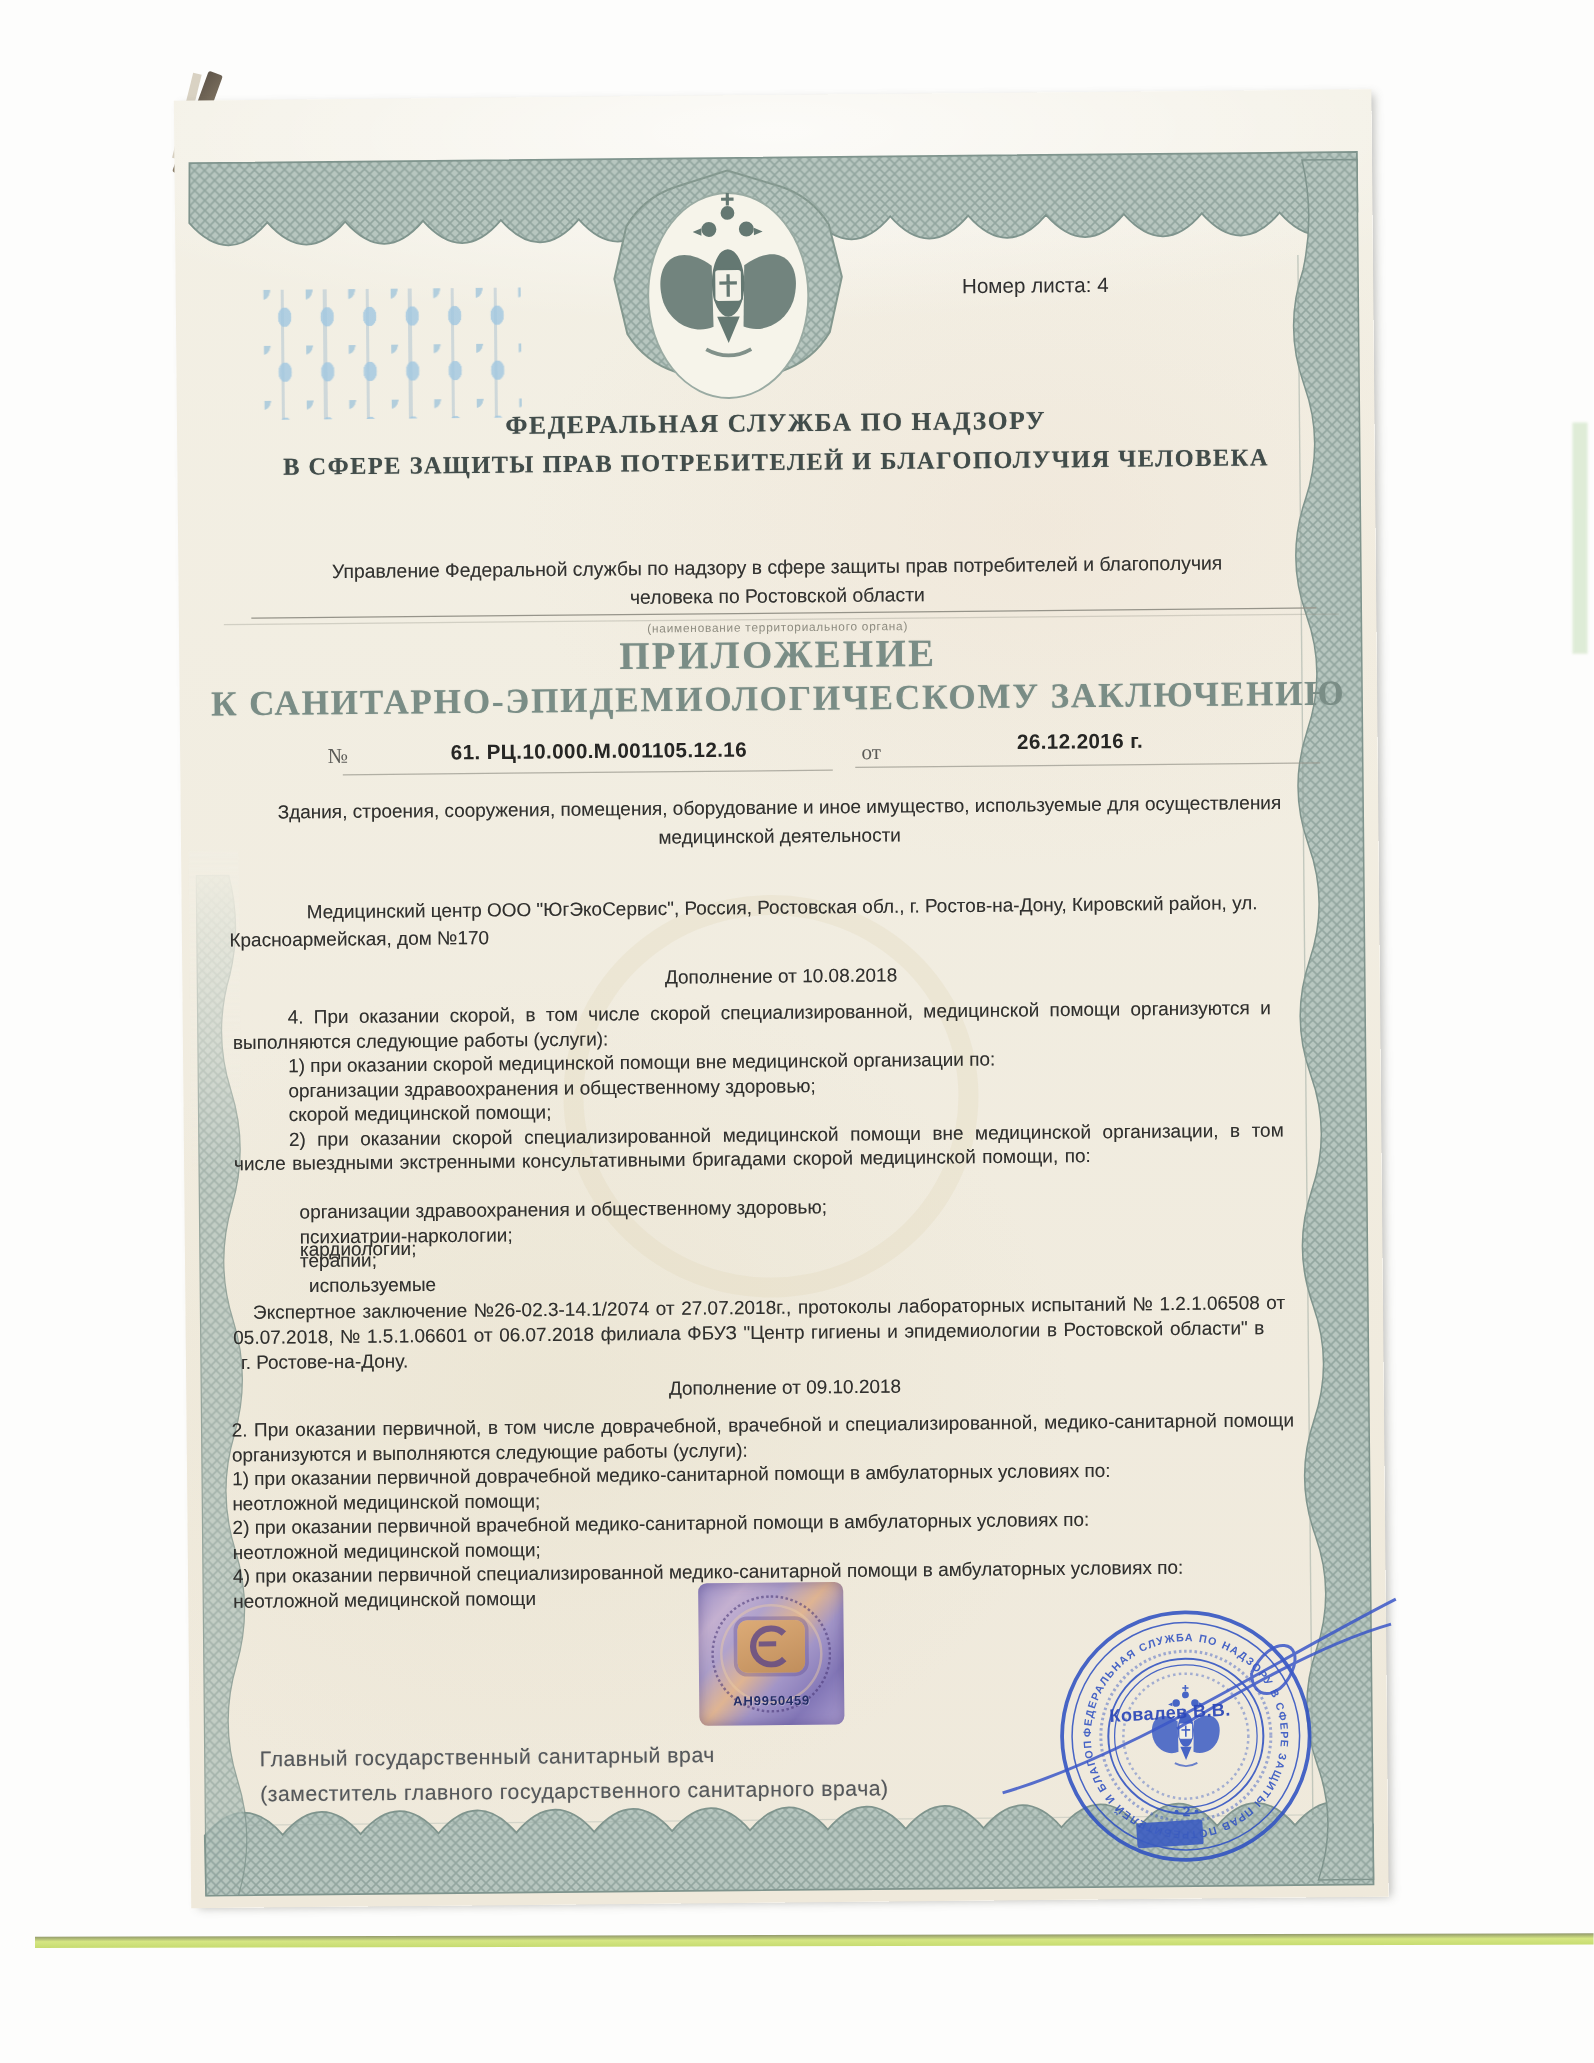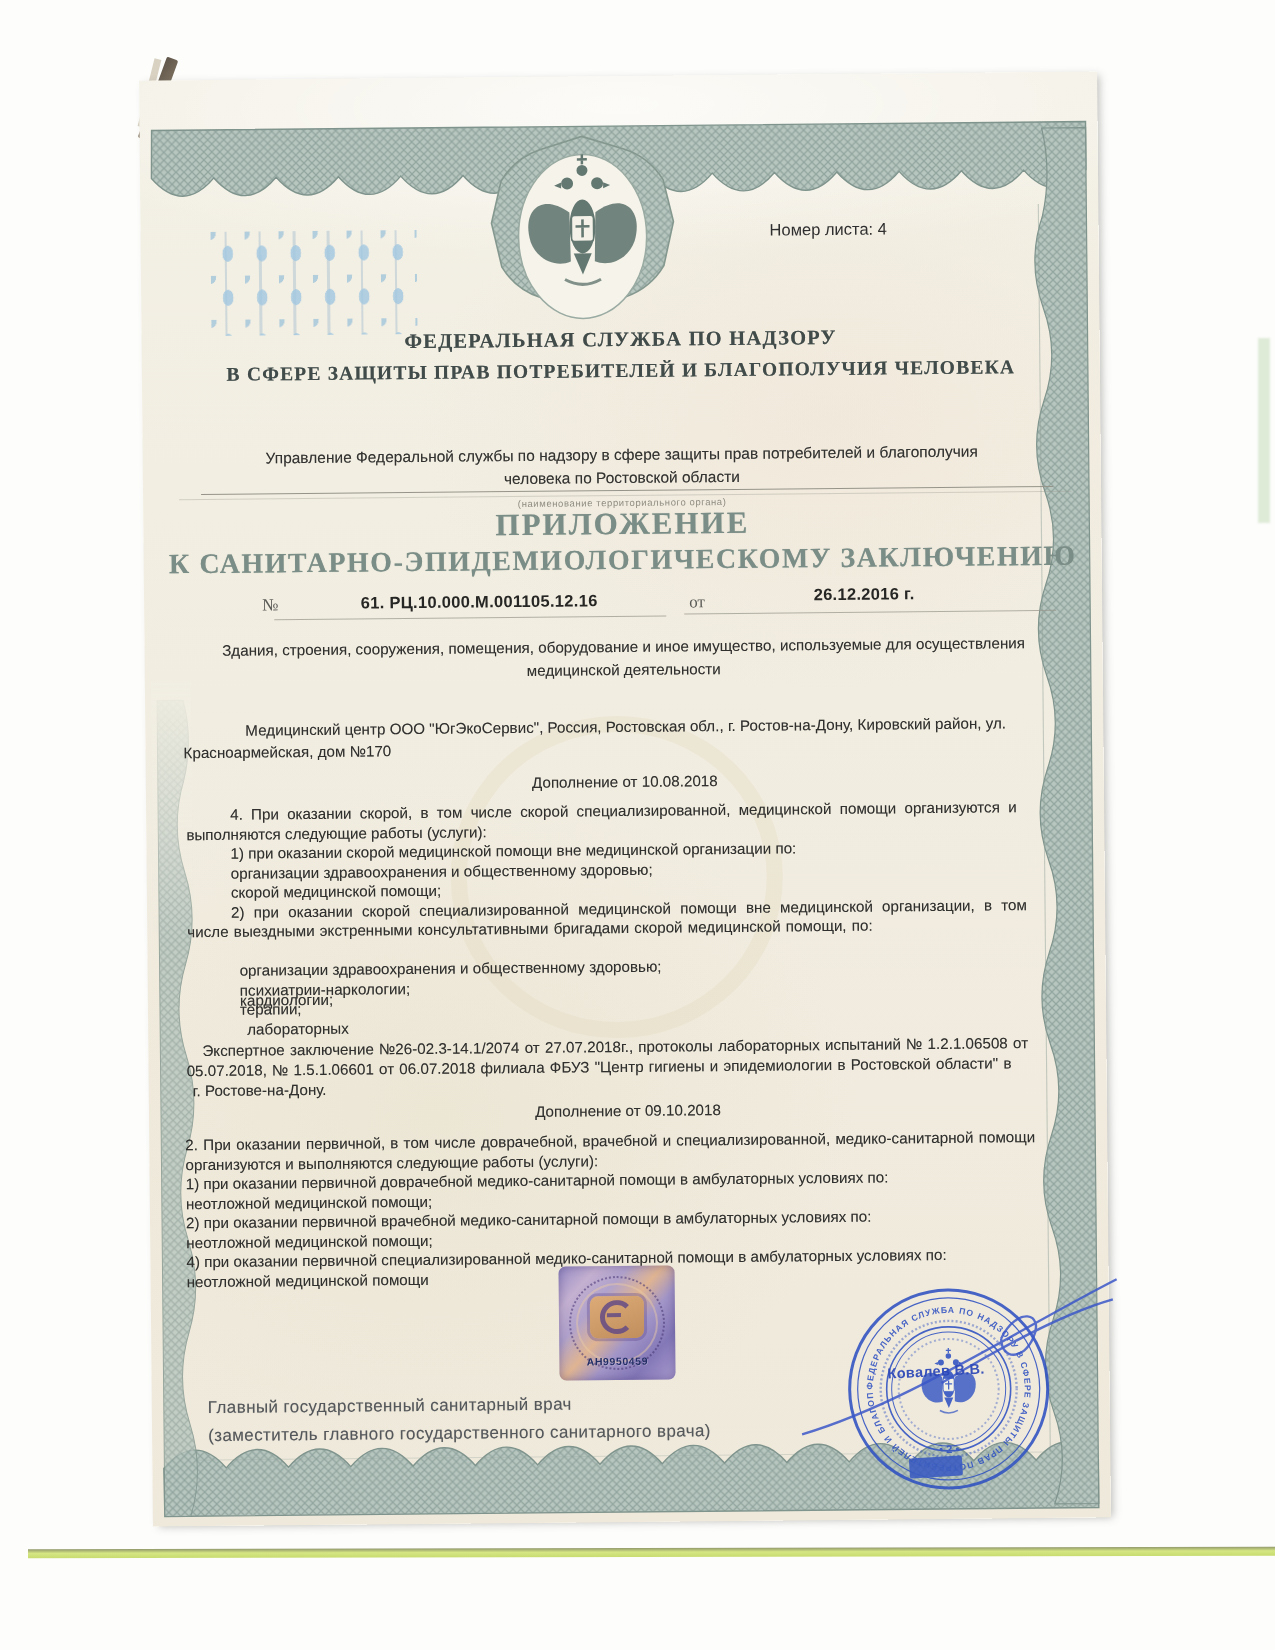--- a/index.html
+++ b/index.html
@@ -168,21 +168,21 @@
     <div class="abs sans bl" style="left:40px;top:746px;">выполняются следующие работы (услуги):</div>
     <div class="abs sans bl" style="left:84px;top:765px;">1) при оказании скорой медицинской помощи вне медицинской организации по:</div>
     <div class="abs sans bl" style="left:84px;top:785px;">организации здравоохранения и общественному здоровью;</div>
     <div class="abs sans bl" style="left:84px;top:804px;">скорой медицинской помощи;</div>
     <div class="abs sans bl" style="left:84px;top:824px;word-spacing:5px;">2) при оказании скорой специализированной медицинской помощи вне медицинской организации, в том</div>
     <div class="abs sans bl" style="left:40px;top:843px;word-spacing:1px;">числе выездными экстренными консультативными бригадами скорой медицинской помощи, по:</div>
     <div class="abs sans bl" style="left:92px;top:912px;">кардиологии;</div>
     <div class="abs sans bl" style="left:92px;top:882px;">организации здравоохранения и общественному здоровью;</div>
     <div class="abs sans bl" style="left:92px;top:902px;">психиатрии-наркологии;</div>
     <div class="abs sans bl" style="left:92px;top:921px;">терапии;</div>
-    <div class="abs sans bl" style="left:99px;top:941px;">лабораторных</div>
+    <div class="abs sans bl" style="left:99px;top:941px;">используемые</div>
 
     <div class="abs sans bl" style="left:54px;top:962px;word-spacing:1px;">Экспертное заключение №26-02.3-14.1/2074  от 27.07.2018г., протоколы лабораторных испытаний № 1.2.1.06508 от</div>
     <div class="abs sans bl" style="left:38px;top:982px;word-spacing:1px;">05.07.2018, № 1.5.1.06601 от 06.07.2018 филиала ФБУЗ "Центр гигиены и эпидемиологии в Ростовской области" в</div>
     <div class="abs sans bl" style="left:44px;top:1002px;">г. Ростове-на-Дону.</div>
 
     <div class="abs ctr sans blc" style="top:1026px;">Дополнение от 09.10.2018</div>
     <div class="abs sans bl" style="left:36px;top:1056px;word-spacing:1px;">2. При оказании первичной, в том числе доврачебной, врачебной и специализированной, медико-санитарной помощи</div>
     <div class="abs sans bl" style="left:36px;top:1076px;">организуются и выполняются следующие работы (услуги):</div>
     <div class="abs sans bl" style="left:36px;top:1095px;">1) при оказании первичной доврачебной медико-санитарной помощи в амбулаторных условиях по:</div>
     <div class="abs sans bl" style="left:36px;top:1115px;">неотложной медицинской помощи;</div>

